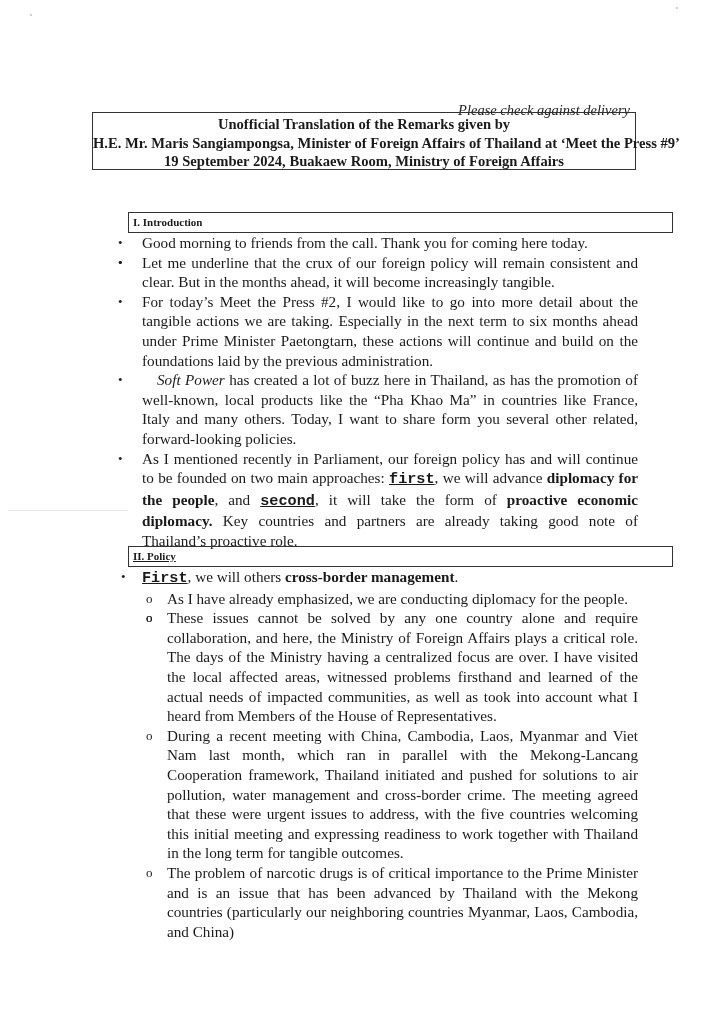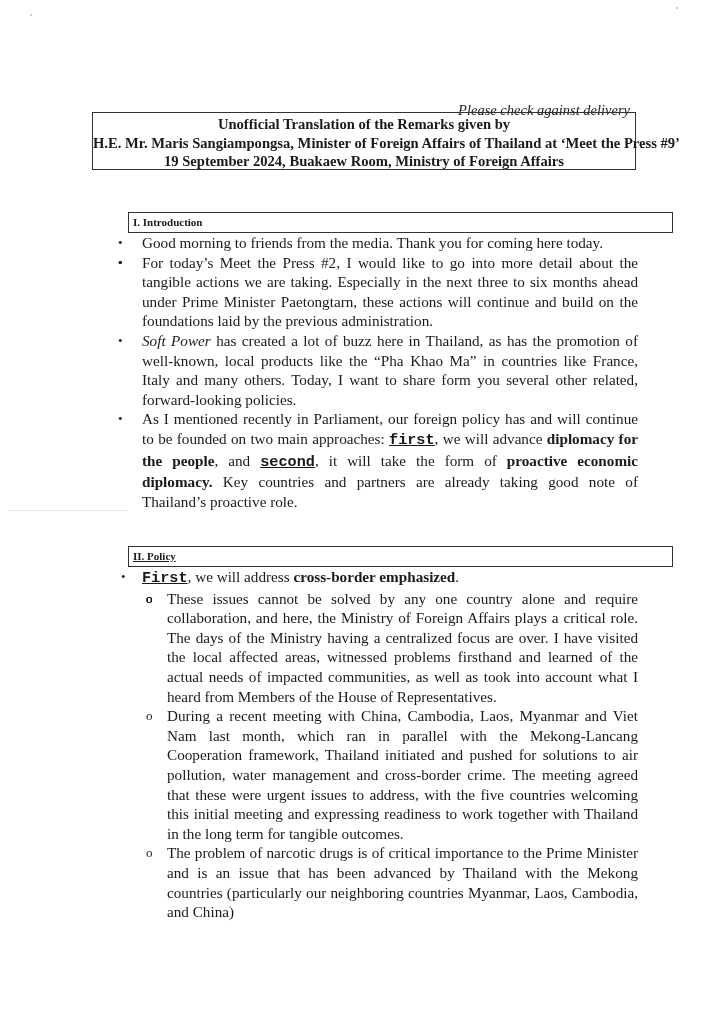--- a/index.html
+++ b/index.html
@@ -97,21 +97,21 @@
       margin-left: -142px;
     }
     .s-item .circ {
       position: absolute;
       left: 146px;
       top: 0;
       font-size: 13px;
     }
     .bu { font-weight: bold; text-decoration: underline; font-family: Liberation Mono, monospace; }
     .b { font-weight: bold; }
-    .i { font-style: italic; }
+    .i { font-style: italic; margin-left: 15px; }
     .scan-mark {
       position: absolute;
       background: #cfcfcf;
     }
   </style>
 </head>
 <body>
 
 <div class="page">
 
@@ -125,51 +125,53 @@
     <div>Unofficial Translation of the Remarks given by</div>
     <div>H.E. Mr. Maris Sangiampongsa, Minister of Foreign Affairs of Thailand at ‘Meet the Press #9’</div>
     <div>19 September 2024, Buakaew Room, Ministry of Foreign Affairs</div>
   </div>
 
   <div class="section-box sec-intro">I. Introduction</div>
 
   <ul class="bullets intro-list">
     <li class="b-item">
       <span class="dot">•</span>
-      <span>Good morning to friends from the media. Thank you for coming here today.</span>
+      <span>Good morning to friends from the call. Thank you for coming here today.</span>
     </li>
     <li class="b-item">
       <span class="dot">•</span>
     </li>
     <li class="b-item">
       <span class="dot">•</span>
+      <span>Let me underline that the crux of our foreign policy will remain consistent and clear. But in the months ahead, it will become increasingly tangible.</span>
     </li>
     <li class="b-item">
       <span class="dot">•</span>
-      <span>For today’s Meet the Press #2, I would like to go into more detail about the tangible actions we are taking. Especially in the next three to six months ahead under Prime Minister Paetongtarn, these actions will continue and build on the foundations laid by the previous administration.</span>
+      <span>For today’s Meet the Press #2, I would like to go into more detail about the tangible actions we are taking. Especially in the next term to six months ahead under Prime Minister Paetongtarn, these actions will continue and build on the foundations laid by the previous administration.</span>
     </li>
     <li class="b-item">
       <span class="dot">•</span>
       <span class="i">Soft Power</span><span> has created a lot of buzz here in Thailand, as has the promotion of well-known, local products like the “Pha Khao Ma” in countries like France, Italy and many others. Today, I want to share form you several other related, forward-looking policies.</span>
     </li>
     <li class="b-item">
       <span class="dot">•</span>
       <span>As I mentioned recently in Parliament, our foreign policy has and will continue to be founded on two main approaches: </span><span class="bu">first</span><span>, we will advance </span><span class="b">diplomacy for the people</span><span>, and </span><span class="bu">second</span><span>, it will take the form of </span><span class="b">proactive economic diplomacy.</span><span> Key countries and partners are already taking good note of Thailand’s proactive role.</span>
     </li>
   </ul>
 
   <div class="section-box sec-policy">II. Policy</div>
 
   <ul class="bullets policy-list">
     <li class="b-item">
       <span class="dot" style="left:121px;">•</span>
-      <span class="bu">First</span><span>, we will address </span><span class="b">cross-border emphasized</span><span>.</span>
+      <span class="bu">First</span><span>, we will others </span><span class="b">cross-border management</span><span>.</span>
       <ul class="sub-list">
         <li class="s-item">
           <span class="circ">o</span>
+          <span>As I have already emphasized, we are conducting diplomacy for the people.</span>
         </li>
         <li class="s-item">
           <span class="circ">o</span>
         </li>
         <li class="s-item">
           <span class="circ">o</span>
           <span>These issues cannot be solved by any one country alone and require collaboration, and here, the Ministry of Foreign Affairs plays a critical role. The days of the Ministry having a centralized focus are over. I have visited the local affected areas, witnessed problems firsthand and learned of the actual needs of impacted communities, as well as took into account what I heard from Members of the House of Representatives.</span>
         </li>
         <li class="s-item">
           <span class="circ">o</span>

